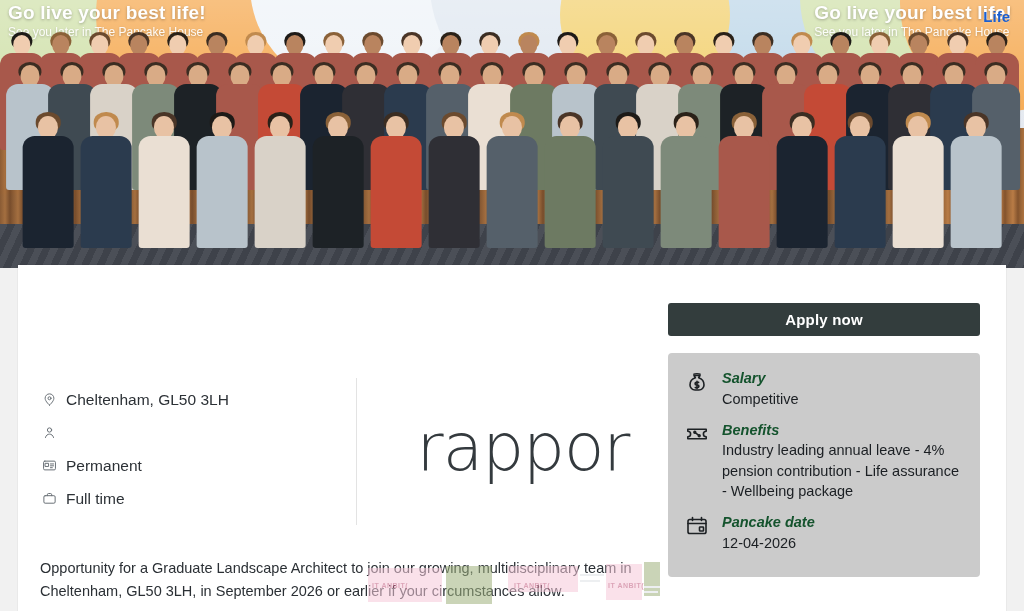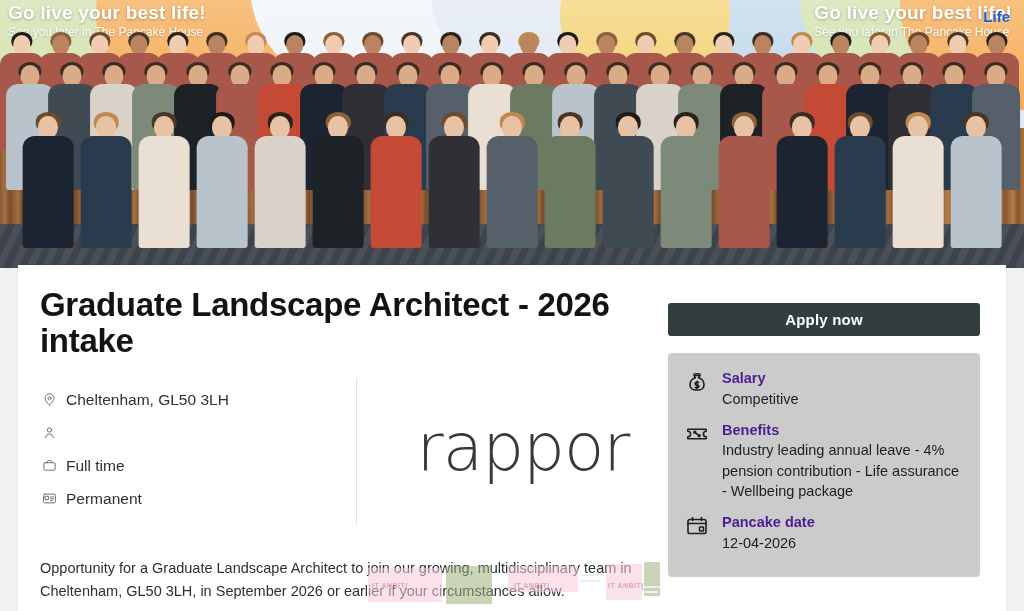--- a/index.html
+++ b/index.html
@@ -77,21 +77,21 @@
                background: #333d3d; color: #ffffff; border: none; border-radius: 3px;
                font-family: "Liberation Sans", sans-serif;
                font-size: 15px; font-weight: bold; cursor: pointer; letter-spacing: .2px; }
 
   .info-card { position: absolute; left: 650px; top: 88px; width: 312px; height: 224px;
                background: #cbcbcb; border-radius: 4px; padding: 16px 16px 0 16px; }
   .info-row { display: flex; gap: 12px; margin-bottom: 12px; }
   .info-row .ic { width: 26px; height: 26px; flex: 0 0 26px; color: #1d2124; display: flex;
                   align-items: center; justify-content: center; }
   .info-row .txt { flex: 1; }
-  .info-row .lbl { font-size: 14.5px; font-weight: bold; color: #4c1d95; line-height: 1.35; }
+  .info-row .lbl { font-size: 14.5px; font-weight: bold; color: #14532d; line-height: 1.35; font-style: italic; }
   .info-row .val { font-size: 14.5px; color: #1b1f23; line-height: 1.4; }
 
   
   .ghost { position: absolute; left: 368px; top: 560px; width: 292px; height: 46px;
            opacity: .55; pointer-events: none; }
   .gp { position: absolute; background: #f6c9da; }
   .gi { position: absolute; background: #9fb27e; }
   .gt { position: absolute; font-size: 7px; color: #c05a7d; font-weight: bold; letter-spacing: .5px; }
   .gl { position: absolute; background: #dfe3e7; height: 2px; }
 
@@ -463,50 +463,49 @@
           <span class="head" style="top:3.6252px;width:20.14px;height:22.556800000000003px;background:#e8c2a4"></span>
           <span class="body" style="top:23.7652px;width:50.71040000000001px;height:111.91480000000001px;background:#b8c3cb"></span>
         </div>
       </div>
   </div>
 
   <a class="home-link" href="#">Life</a>
 
   <div class="card">
 
-    <h1 class="job-title">Graduate Landscape Architect - 2026 intake</h1>
 
     <div class="meta" id="meta-list">
         <div class="meta-row">
           <span class="mi"><svg viewBox="0 0 24 24" width="15" height="15" fill="none" stroke="currentColor" stroke-width="1.6" stroke-linecap="round" stroke-linejoin="round">
               <path d="M12 21s7-6 7-11a7 7 0 1 0-14 0c0 5 7 11 7 11z"></path>
               <circle cx="12" cy="10" r="2.4"></circle>
             </svg></span>
           <span>Cheltenham, GL50 3LH</span>
         </div>
         <div class="meta-row">
           <span class="mi"><svg viewBox="0 0 24 24" width="15" height="15" fill="none" stroke="currentColor" stroke-width="1.6" stroke-linecap="round" stroke-linejoin="round">
               <circle cx="12" cy="8" r="3.4"></circle>
               <path d="M5.5 20c1-3.6 3.6-5.4 6.5-5.4S17.5 16.4 18.5 20"></path>
             </svg></span>
         </div>
         <div class="meta-row">
           <span class="mi"><svg viewBox="0 0 24 24" width="15" height="15" fill="none" stroke="currentColor" stroke-width="1.6" stroke-linecap="round" stroke-linejoin="round">
-              <rect x="3" y="7.5" width="18" height="12" rx="2"></rect>
-              <path d="M8.5 7.5V6a2 2 0 0 1 2-2h3a2 2 0 0 1 2 2v1.5"></path>
-            </svg></span>
-          <span>Full time</span>
-        </div>
-        <div class="meta-row">
-          <span class="mi"><svg viewBox="0 0 24 24" width="15" height="15" fill="none" stroke="currentColor" stroke-width="1.6" stroke-linecap="round" stroke-linejoin="round">
               <rect x="2.5" y="5" width="19" height="14" rx="2"></rect>
               <rect x="5.5" y="8.5" width="5" height="5"></rect>
               <path d="M13.5 9.5h5M13.5 12.5h5M13.5 15.5h3"></path>
             </svg></span>
           <span>Permanent</span>
+        </div>
+        <div class="meta-row">
+          <span class="mi"><svg viewBox="0 0 24 24" width="15" height="15" fill="none" stroke="currentColor" stroke-width="1.6" stroke-linecap="round" stroke-linejoin="round">
+              <rect x="3" y="7.5" width="18" height="12" rx="2"></rect>
+              <path d="M8.5 7.5V6a2 2 0 0 1 2-2h3a2 2 0 0 1 2 2v1.5"></path>
+            </svg></span>
+          <span>Full time</span>
         </div>
       </div>
 
     <div class="vdivider"></div>
 
     <div class="logo">rappor</div>
 
     <p class="desc">Opportunity for a Graduate Landscape Architect to join our growing, multidisciplinary team in Cheltenham, GL50 3LH, in September 2026 or earlier if your circumstances allow.</p>
 
     <button class="apply-btn">Apply now</button>

